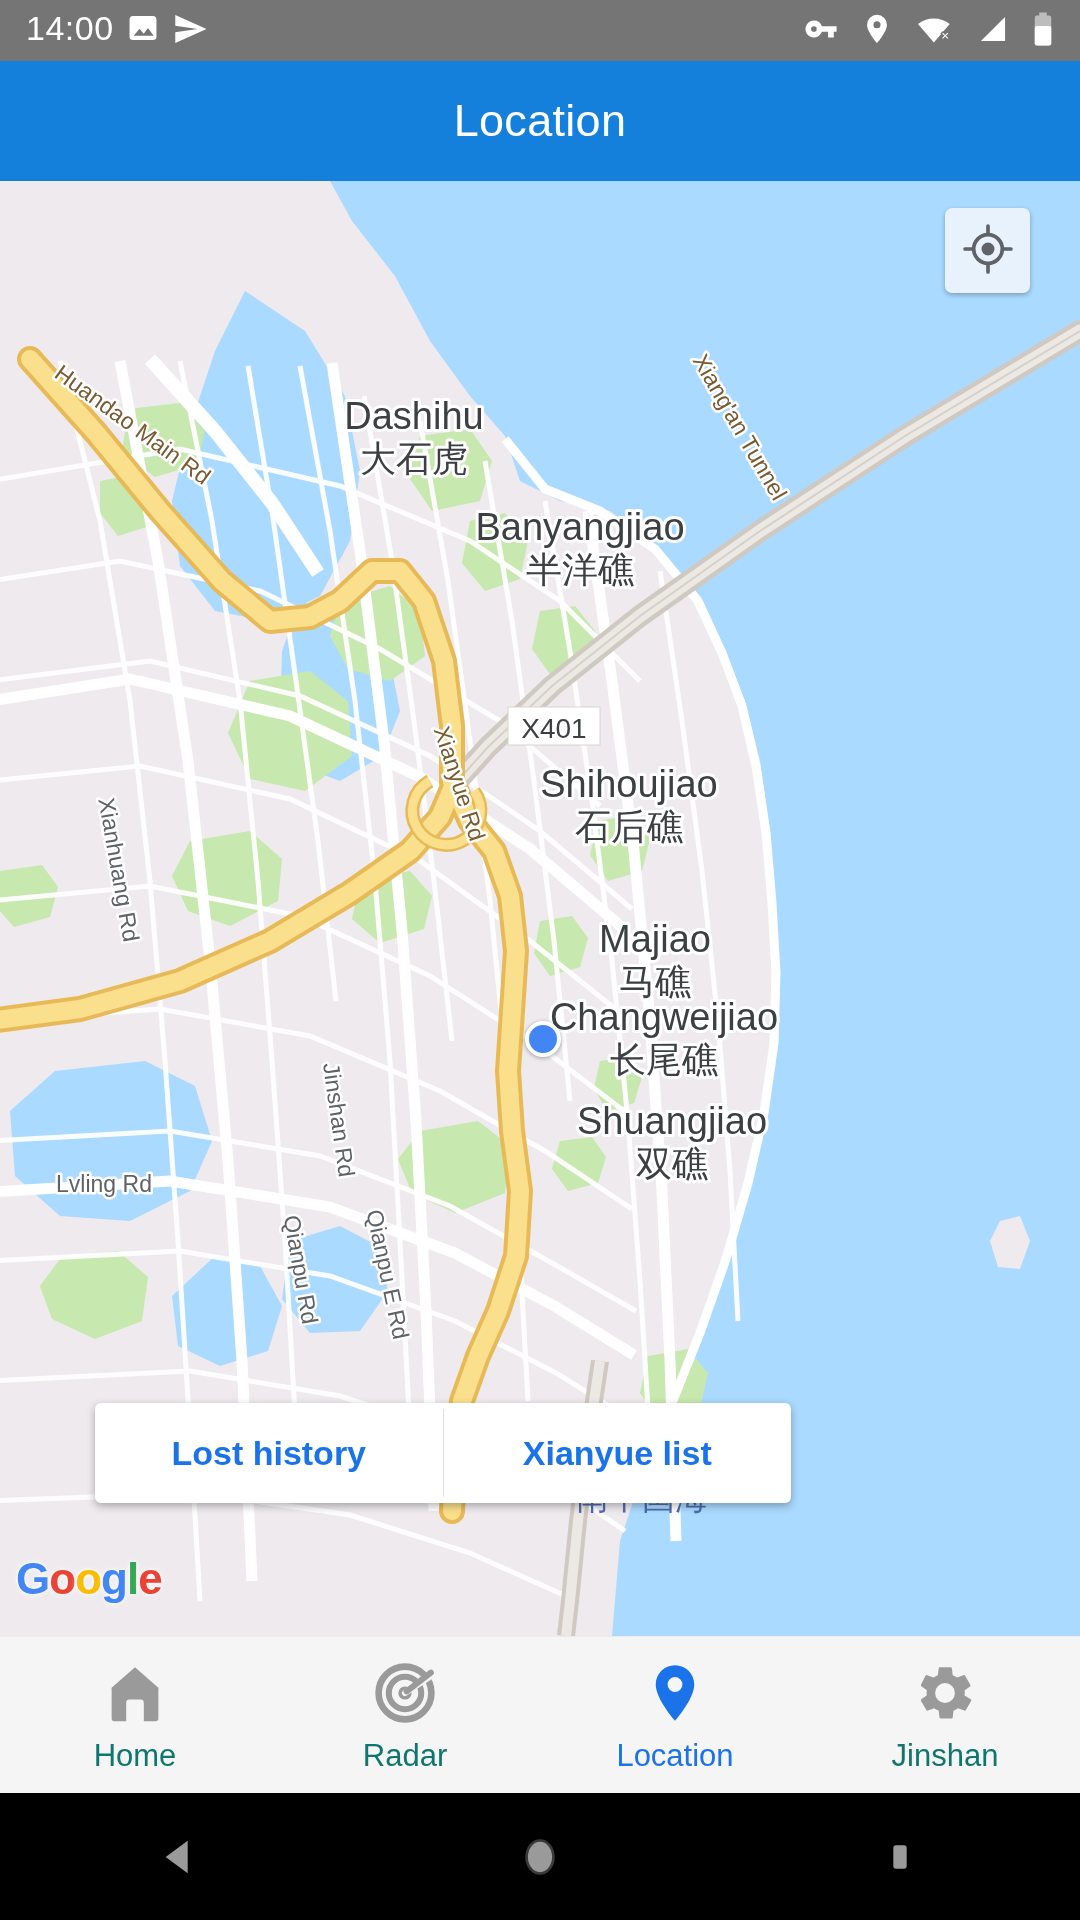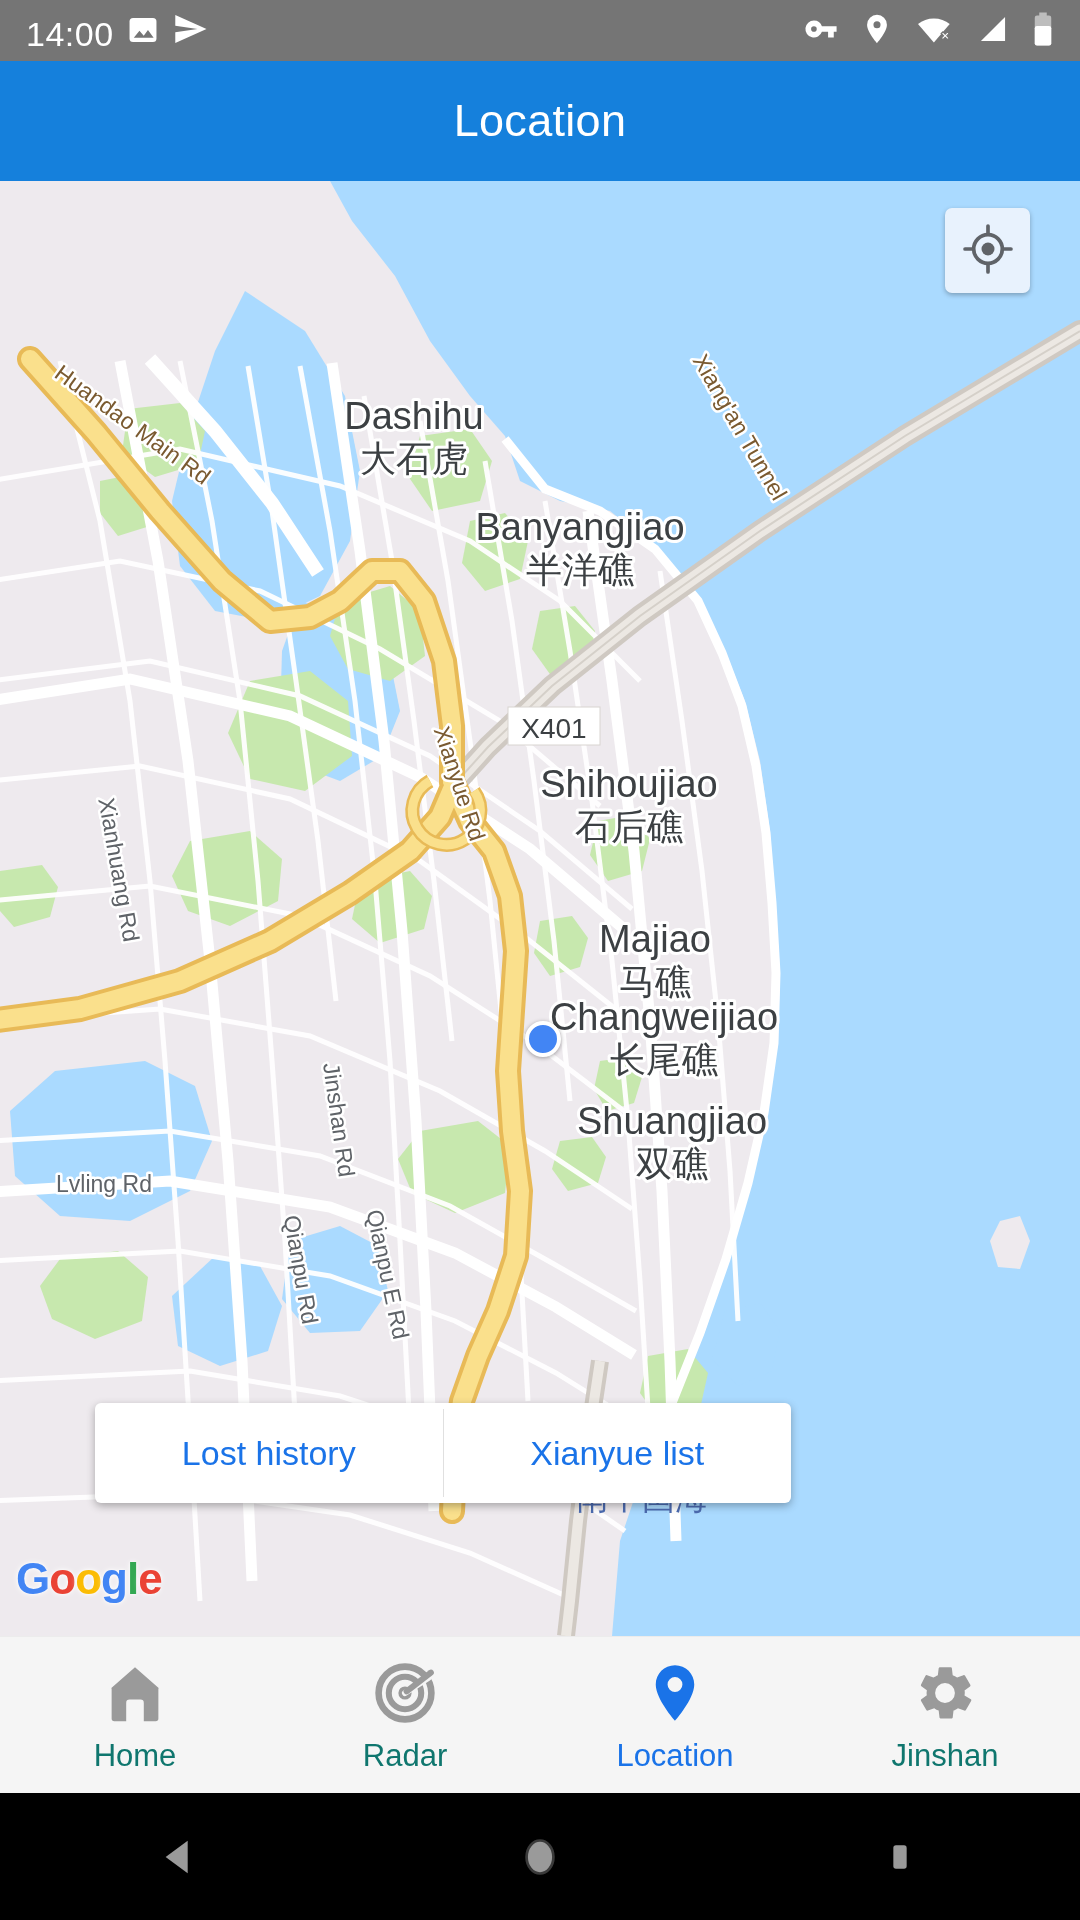--- a/index.html
+++ b/index.html
@@ -10,21 +10,21 @@
     overflow:hidden;
   }
   #screen { position:relative; width:1080px; height:1920px; overflow:hidden; }
 
   
   #status-bar {
     position:absolute; left:0; top:0; width:1080px; height:61px;
     background:#757575; display:flex; align-items:center;
     padding:0 26px; color:#fff;
   }
-  #status-left { display:flex; align-items:flex-end; gap:12px; }
+  #status-left { display:flex; align-items:flex-start; gap:12px; }
   #status-right { margin-left:auto; display:flex; align-items:center; gap:22px; }
   #clock { font-size:34px; letter-spacing:0.5px; line-height:1; }
   .sicon { display:block; }
 
   
   #app-bar {
     position:absolute; left:0; top:61px; width:1080px; height:120px;
     background:#1580dc; display:flex; align-items:center; justify-content:center;
   }
   #app-bar-title { color:#fff; font-size:45px; font-weight:400; letter-spacing:0.3px; }
@@ -60,21 +60,21 @@
 
   
   #action-card {
     position:absolute; left:95px; top:1403px; width:696px; height:100px;
     background:#fff; border-radius:6px;
     box-shadow:0 3px 8px rgba(0,0,0,0.30);
     display:flex; align-items:stretch; z-index:5;
   }
   .action-btn {
     flex:1; display:flex; align-items:center; justify-content:center;
-    color:#1a73e8; font-size:34px; font-weight:normal; cursor:pointer;
+    color:#1a73e8; font-size:34px; font-weight:bold; cursor:pointer;
     background:transparent; border:none; font-family:"Liberation Sans", sans-serif;
   }
   #action-divider { width:1px; background:#e0e0e0; margin:6px 0; }
 
   
   #bottom-nav {
     position:absolute; left:0; top:1636px; width:1080px; height:157px;
     background:#f5f5f5; display:flex; align-items:center;
     border-top:1px solid #ececec;
   }

